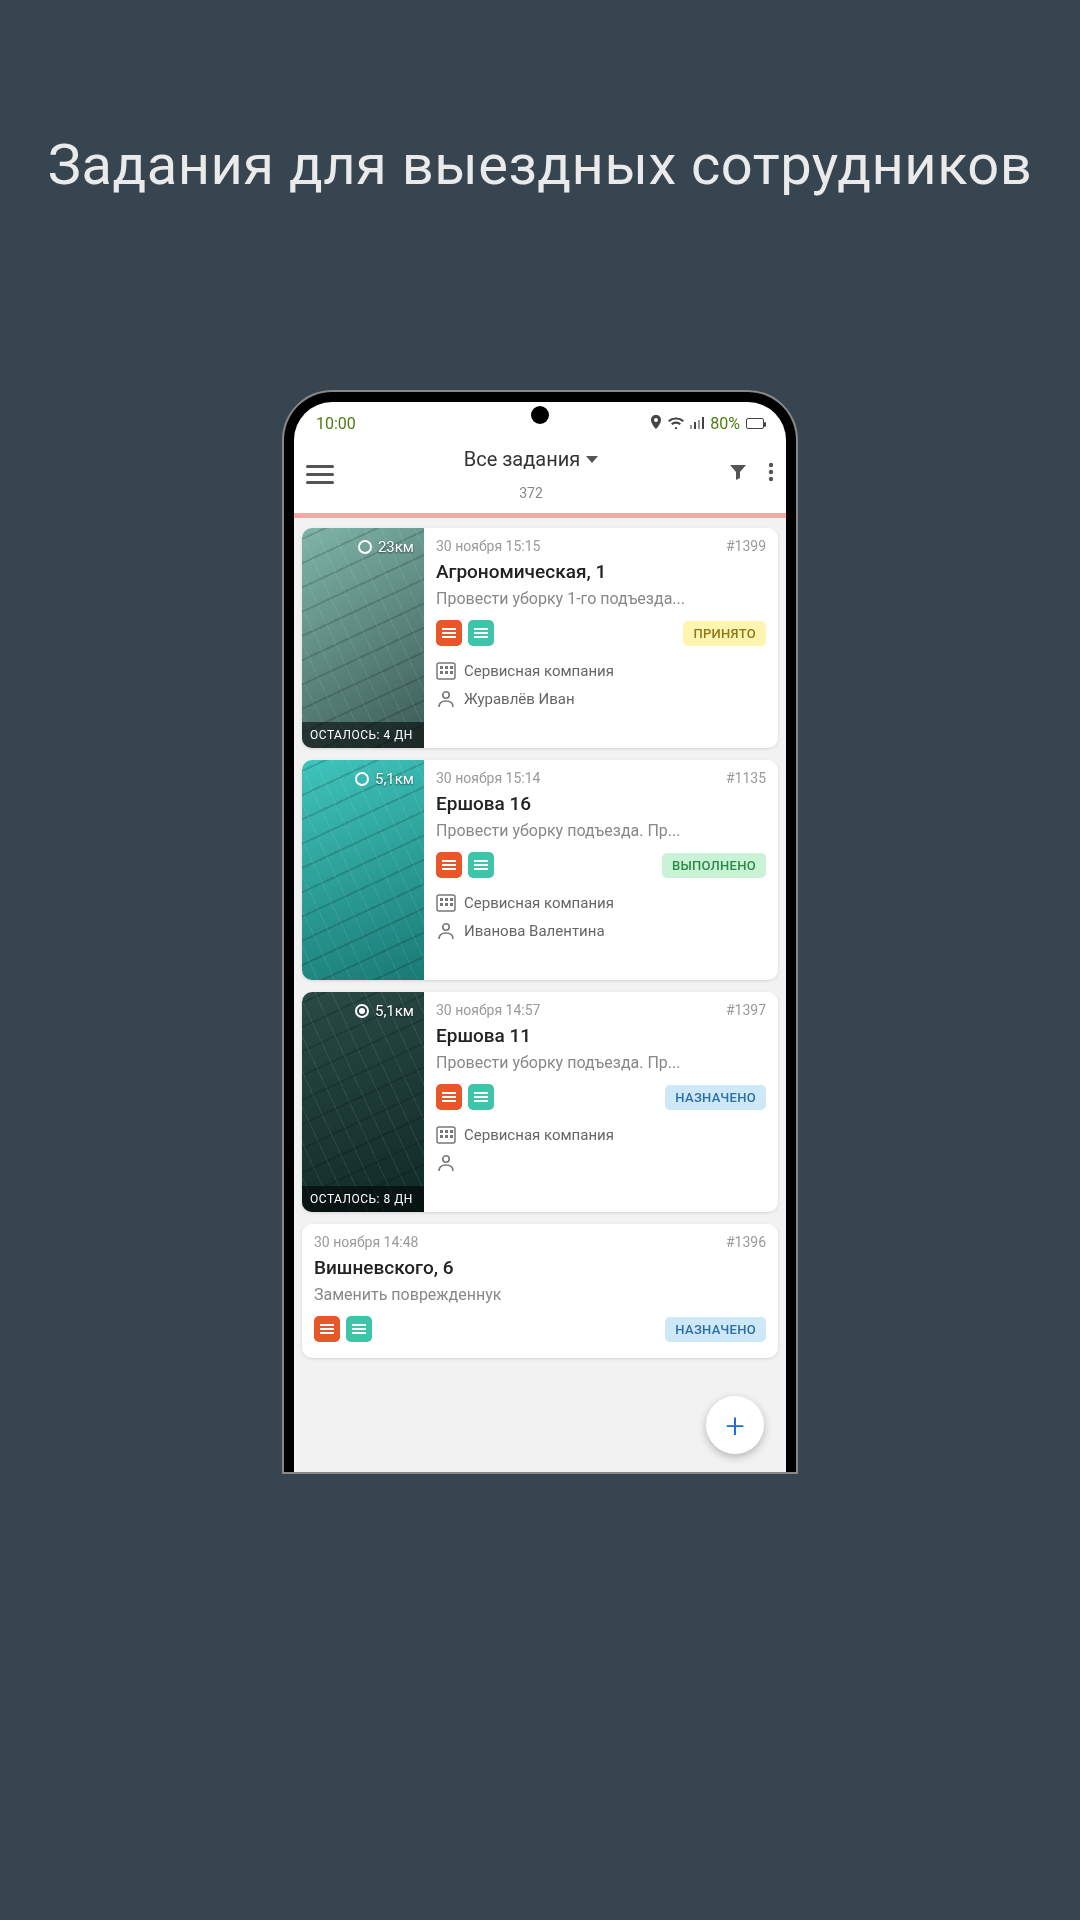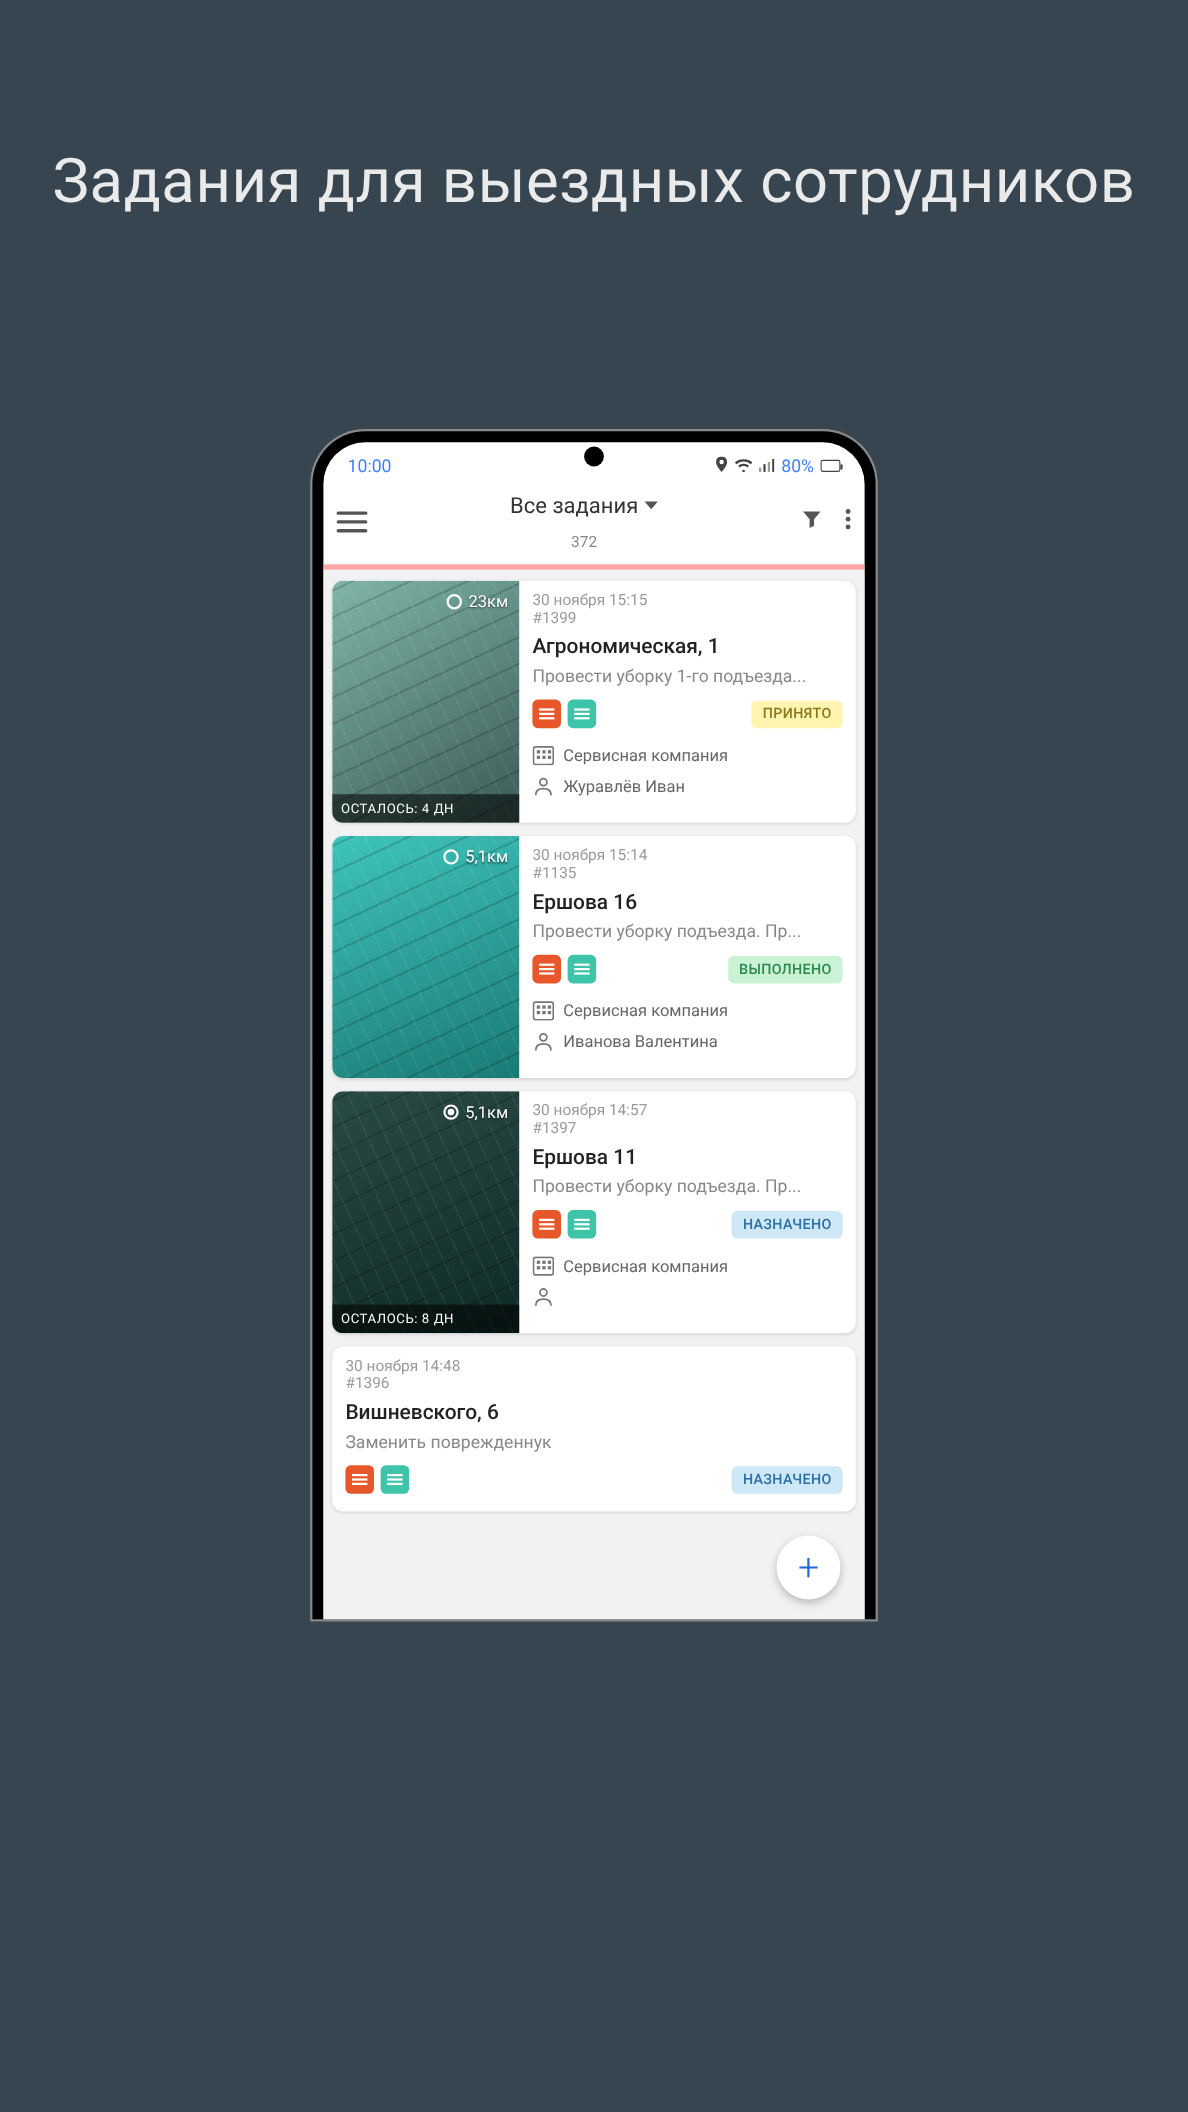--- a/index.html
+++ b/index.html
@@ -51,21 +51,21 @@
     background: #000;
     border-radius: 50%;
     z-index: 10;
   }
   .statusbar {
     display: flex;
     justify-content: space-between;
     align-items: center;
     padding: 12px 22px 4px;
     font-size: 16px;
-    color: #3b82f6;
+    color: #4d7c0f;
   }
   .statusbar .right { display:flex; gap:6px; align-items:center; }
   .statusbar .battery { width:18px; height:11px; border:1px solid #444; border-radius:2px; position:relative; }
   .statusbar .battery::after{content:"";position:absolute;right:-3px;top:3px;width:2px;height:5px;background:#444;border-radius:1px;}
   .statusbar .battery .fill{background:#444;height:100%;width:80%;}
   .appbar {
     display: flex;
     align-items: center;
     padding: 10px 12px 12px;
     border-bottom: 5px solid #fca5a5;
@@ -80,21 +80,21 @@
   .list { flex:1; overflow:hidden; background:#f2f2f2; padding:10px 8px; display:flex; flex-direction:column; gap:12px;}
   .card {
     background:#fff;
     border-radius:10px;
     box-shadow:0 1px 3px rgba(0,0,0,0.12);
     display:flex;
     overflow:hidden;
     position:relative;
   }
   .thumb {
-    width:170px;
+    width:122px;
     min-height:220px;
     position:relative;
     background:linear-gradient(145deg,#7fb5a8 0%,#3a5a55 100%);
     flex-shrink:0;
   }
   .thumb.teal { background:linear-gradient(160deg,#3ec4bb 0%,#1a7a74 100%); }
   .thumb.dark { background:linear-gradient(160deg,#2a4a45 0%,#0f2a26 100%); }
   .thumb.bench { background:linear-gradient(160deg,#c97a3a 0%,#7a4518 100%); }
   .thumb .stairs {
     position:absolute; inset:0;
@@ -114,21 +114,21 @@
   }
   .dist-badge .dot.fill::after{content:"";width:6px;height:6px;background:#fff;border-radius:50%;}
   .remaining {
     position:absolute; left:0; right:0; bottom:0;
     background:rgba(0,0,0,0.55);
     color:#fff; font-size:12px;
     padding:6px 8px;
     letter-spacing:0.5px;
   }
   .card-body { flex:1; padding:10px 12px; min-width:0; display:flex; flex-direction:column; gap:6px;}
-  .meta-row { display:flex; justify-content:space-between; font-size:14px; color:#9a9a9a;flex-direction:column;}
+  .meta-row { display:flex; justify-content:space-between; font-size:14px; color:#9a9a9a;}
   .title-row { font-size:19px; color:#222; font-weight:500; white-space:nowrap; overflow:hidden; text-overflow:ellipsis;}
   .desc-row { font-size:16px; color:#888; white-space:nowrap; overflow:hidden; text-overflow:ellipsis;}
   .tag-row { display:flex; align-items:center; gap:6px; margin:6px 0;}
   .sq { width:26px; height:26px; border-radius:5px; display:flex; align-items:center; justify-content:center;}
   .sq.orange{background:#e8572a;}
   .sq.teal{background:#3ec4a8;}
   .sq .bar{width:14px;height:2px;background:#fff;box-shadow:0 4px 0 #fff, 0 -4px 0 #fff;}
   .status-pill {
     margin-left:auto;
     padding:5px 10px;

